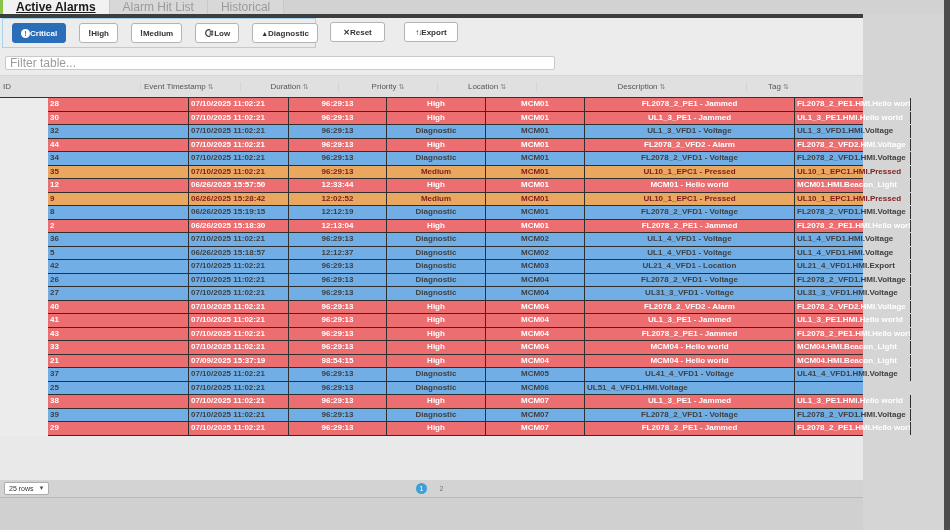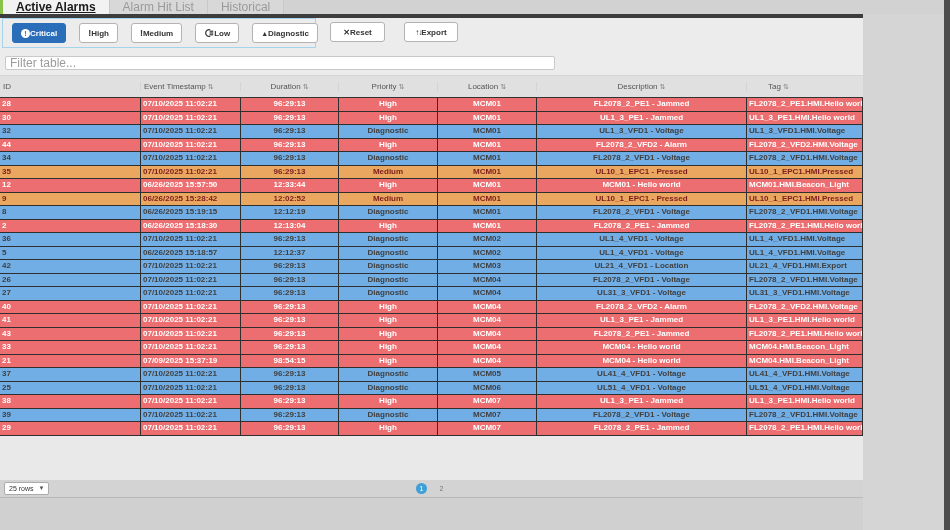--- a/index.html
+++ b/index.html
@@ -45,21 +45,21 @@
   .filter-input::placeholder { color:#9b9b9b; }
 
   
   .grid-cols { display:grid; grid-template-columns:141px 100px 98px 99px 99px 210px 116px; }
   .thead { height:22px; background:#e0e0e0; align-items:center; border-top:1px solid #d6d6d6; }
   .hcell { font-size:8px; color:#555; padding:0 3px; white-space:nowrap; overflow:hidden;
            border-right:1px solid #d4d4d4; display:flex; align-items:center; gap:2px; }
   .hcell:last-child { border-right:none;margin-left:18px; }
   .sort { font-size:7px; color:#888; }
   .tbody { border-top:1px solid #333; }
-  .trow { height:13.5px; border-bottom:1px solid #2f2f2f; align-items:center; }
+  .trow { height:13.5px; border-bottom:1px solid #2f2f2f; align-items:center;margin-left:48px; }
   .cell { font-size:8px; font-weight:bold; line-height:12px; padding:0 2px;
           white-space:nowrap; overflow:hidden; border-right:1px solid #2f2f2f; height:100%;
           display:flex; align-items:center; }
   .al-left { justify-content:flex-start; }
   .al-center { justify-content:center; }
   .sev-high   { background:var(--sev-high,#ed6e70);  color:#ffffff; }
   .sev-medium { background:var(--sev-medium,#e9a760); color:#7f1d1d; }
   .sev-diagnostic { background:var(--sev-diag,#72aee6); color:#404040; }
 
   .spacer { height:44px; background:#e9e9e9; }
@@ -359,21 +359,20 @@
             <div class="cell al-center">MCM05</div>
             <div class="cell al-center">UL41_4_VFD1 - Voltage</div>
             <div class="cell al-left">UL41_4_VFD1.HMI.Voltage</div>
           </div>
           <div class="grid-cols trow sev-diagnostic">
             <div class="cell al-left">25</div>
             <div class="cell al-left">07/10/2025 11:02:21</div>
             <div class="cell al-center">96:29:13</div>
             <div class="cell al-center">Diagnostic</div>
             <div class="cell al-center">MCM06</div>
-            <div class="cell al-center">UL51_4_VFD1 - Voltage</div>
             <div class="cell al-left">UL51_4_VFD1.HMI.Voltage</div>
           </div>
           <div class="grid-cols trow sev-high">
             <div class="cell al-left">38</div>
             <div class="cell al-left">07/10/2025 11:02:21</div>
             <div class="cell al-center">96:29:13</div>
             <div class="cell al-center">High</div>
             <div class="cell al-center">MCM07</div>
             <div class="cell al-center">UL1_3_PE1 - Jammed</div>
             <div class="cell al-left">UL1_3_PE1.HMI.Hello world</div>

